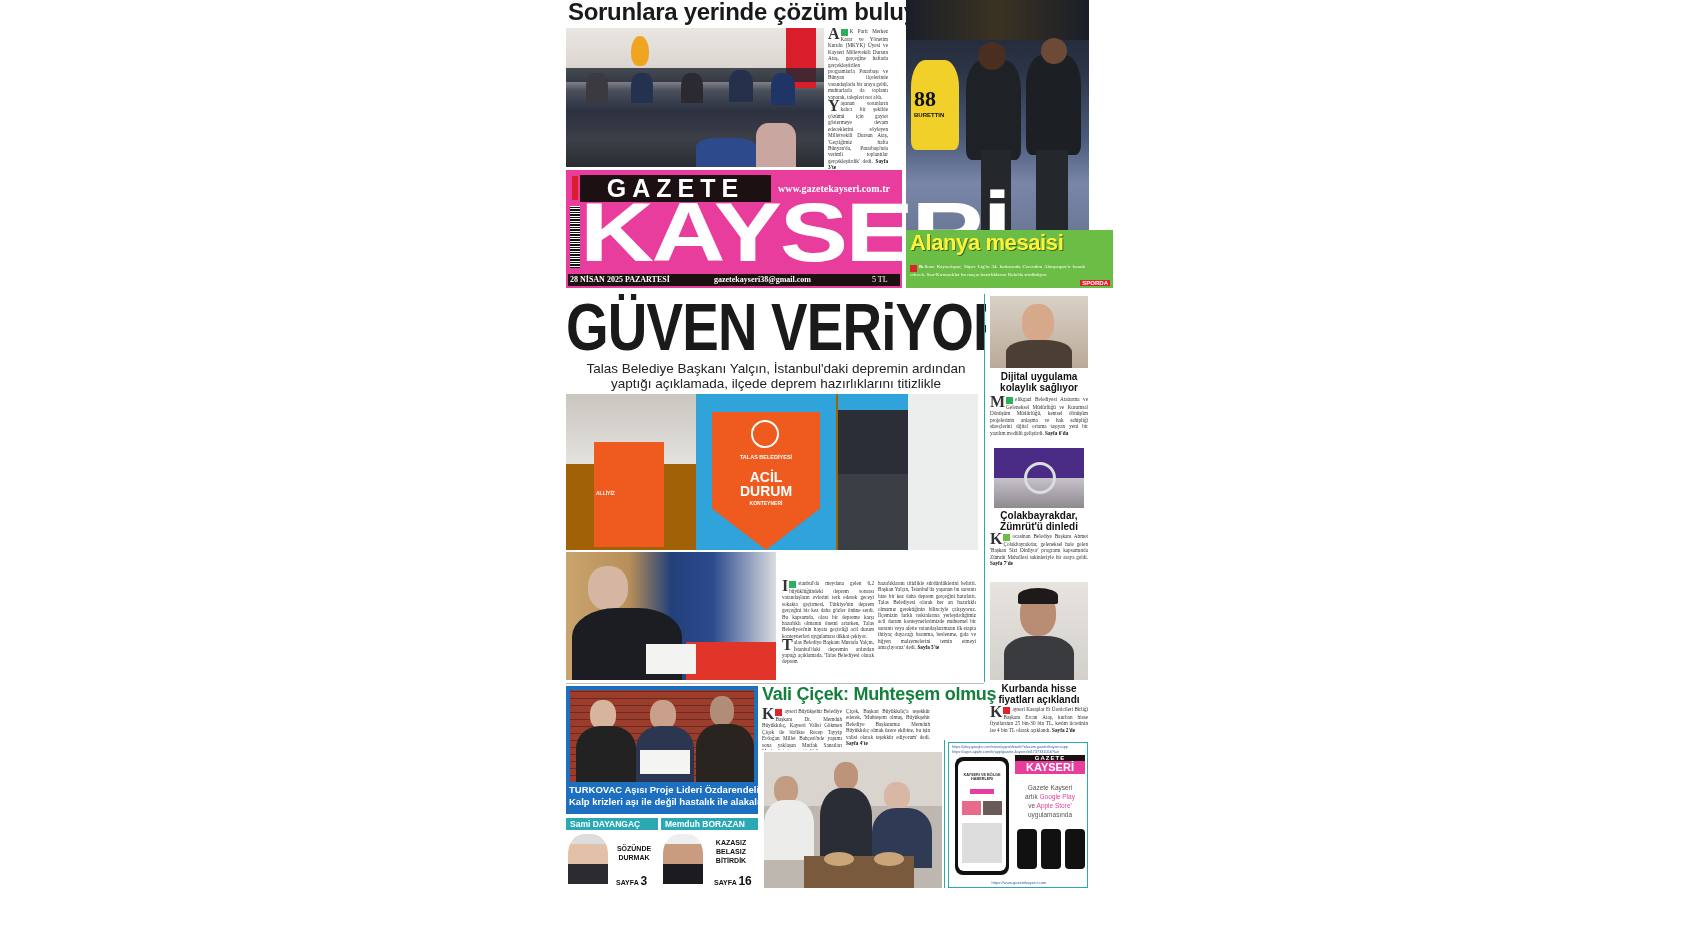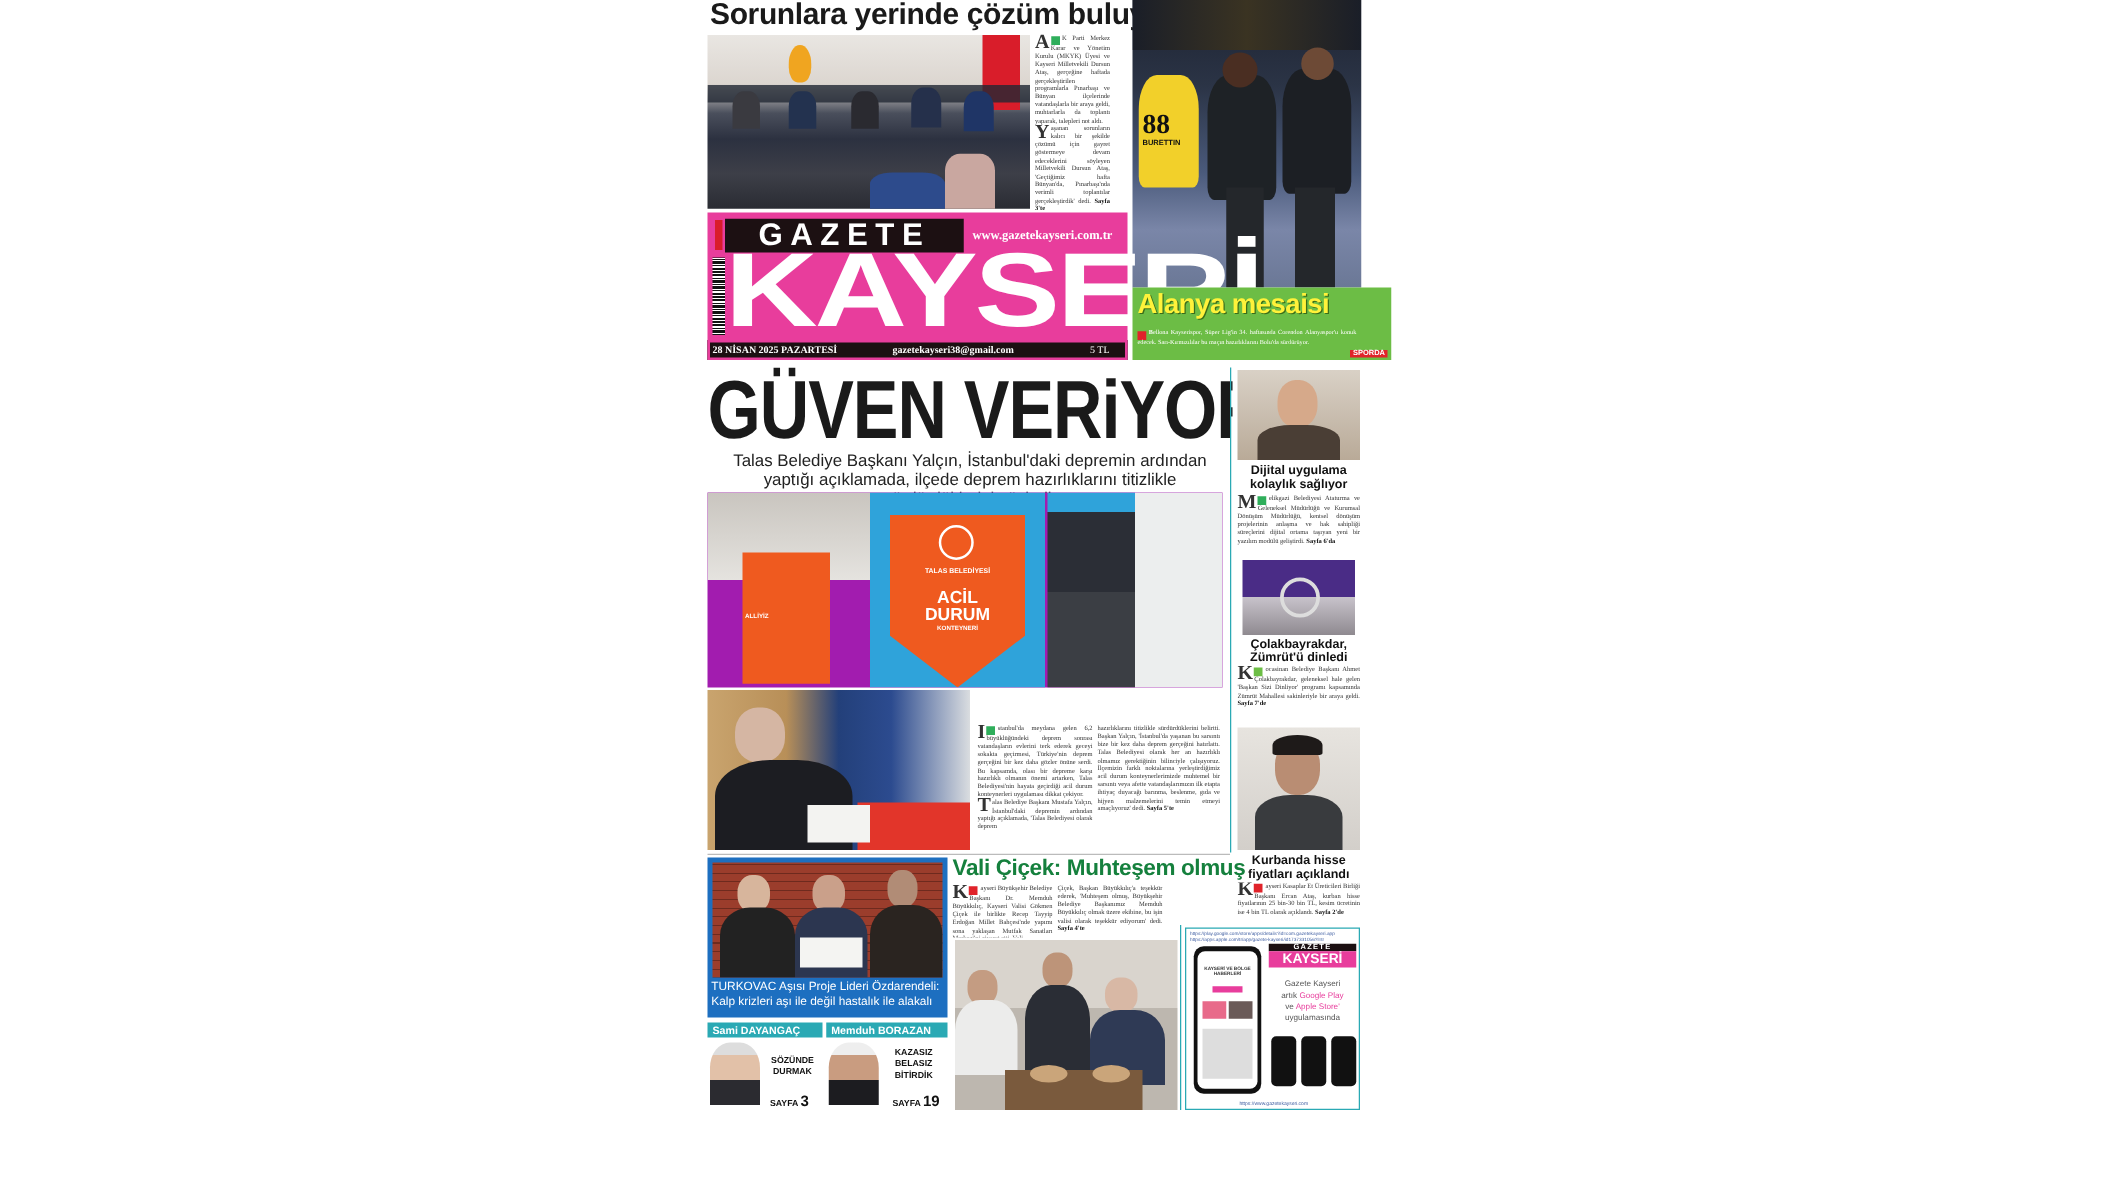--- a/index.html
+++ b/index.html
@@ -74,21 +74,21 @@
       <span class="bullet" style="background:#e0232a;"></span><b style="color:#fff;">B</b><span>ellona Kayserispor, Süper Lig'in 34. haftasında Corendon Alanyaspor'u konuk edecek. Sarı-Kırmızılılar bu maçın hazırlıklarını Bolu'da sürdürüyor.</span>
     </div>
     <div class="abs" style="right:3px;bottom:2px;background:#e0232a;color:#fff;font-size:6px;font-weight:bold;padding:0 2px;">SPORDA</div>
   </div>
 
   <div class="abs" style="left:0;top:294px;width:420px;height:66px;overflow:hidden;">
     <div style="font-weight:bold;font-size:66px;line-height:66px;color:#1a1a1a;letter-spacing:-1px;transform:scaleX(0.83);transform-origin:left;white-space:nowrap;">GÜVEN VERiYOR</div>
   </div>
   <div class="abs" style="left:4px;top:361px;width:412px;font-size:13.5px;line-height:15px;text-align:center;color:#222;">Talas Belediye Başkanı Yalçın, İstanbul'daki depremin ardından yaptığı açıklamada, ilçede deprem hazırlıklarını titizlikle sürdürdüklerini söyledi.</div>
 
-  <div class="photo" style="left:0;top:394px;width:412px;height:156px;background:#a21caf;">
+  <div class="photo" style="left:0;top:394px;width:412px;height:156px;background:#a16207;">
     <div class="abs" style="left:0;top:0;width:130px;height:70px;background:linear-gradient(180deg,#c9c5bf,#e5e3df);"></div>
     <div class="abs" style="left:28px;top:48px;width:70px;height:105px;background:#ef5a1f;">
       <div class="abs" style="left:2px;top:48px;color:#fff;font-size:5px;font-weight:bold;">ALLİYİZ</div>
     </div>
     <div class="abs" style="left:130px;top:0;width:140px;height:156px;background:#2fa3da;">
       <div class="abs" style="left:16px;top:18px;width:108px;height:138px;background:#ef5a1f;clip-path:polygon(0 0,100% 0,100% 70%,50% 100%,0 70%);"></div>
       <div class="abs" style="left:55px;top:26px;width:28px;height:28px;border-radius:50%;border:2px solid #fff;box-sizing:border-box;"></div>
       <div class="abs" style="left:16px;top:60px;width:108px;text-align:center;color:#fff;font-size:5.5px;font-weight:bold;">TALAS BELEDİYESİ</div>
       <div class="abs" style="left:16px;top:76px;width:108px;text-align:center;color:#fff;font-size:14px;font-weight:bold;line-height:14px;">ACİL</div>
       <div class="abs" style="left:16px;top:90px;width:108px;text-align:center;color:#fff;font-size:14px;font-weight:bold;line-height:14px;">DURUM</div>
@@ -146,35 +146,35 @@
   <div class="abs" style="left:0;top:686px;width:192px;height:128px;background:#1d6fc0;">
     <div class="photo" style="left:4px;top:4px;width:184px;height:92px;background:repeating-linear-gradient(0deg,#9b3d2c 0 6px,#6e2a1e 6px 7px);">
       <div class="abs" style="left:20px;top:10px;width:26px;height:30px;background:#d7b59c;border-radius:45%;"></div>
       <div class="abs" style="left:6px;top:36px;width:60px;height:56px;background:#222;border-radius:40% 40% 0 0;"></div>
       <div class="abs" style="left:80px;top:10px;width:26px;height:30px;background:#caa08a;border-radius:45%;"></div>
       <div class="abs" style="left:66px;top:36px;width:58px;height:56px;background:#2c3650;border-radius:40% 40% 0 0;"></div>
       <div class="abs" style="left:140px;top:6px;width:24px;height:30px;background:#b18c76;border-radius:45%;"></div>
       <div class="abs" style="left:126px;top:34px;width:58px;height:58px;background:#2a2420;border-radius:40% 40% 0 0;"></div>
       <div class="abs" style="left:70px;top:60px;width:50px;height:24px;background:#f4f4f2;"></div>
     </div>
-    <div class="abs" style="left:3px;top:98px;width:190px;color:#fff;font-weight:normal;font-size:9.5px;line-height:12px;white-space:nowrap;">
+    <div class="abs" style="left:3px;top:98px;width:190px;color:#fff;font-weight:bold;font-size:9.5px;line-height:12px;white-space:nowrap;">
       <div>TURKOVAC Aşısı Proje Lideri Özdarendeli:</div>
       <div>Kalp krizleri aşı ile değil hastalık ile alakalı</div>
     </div>
   </div>
 
   <div class="abs" style="left:0;top:818px;width:192px;height:133px;">
     <div class="abs" style="left:0;top:0;width:92px;height:12px;background:#2aa9b4;color:#fff;font-size:8.5px;font-weight:bold;line-height:12px;padding-left:4px;box-sizing:border-box;">Sami DAYANGAÇ</div>
     <div class="abs" style="left:95px;top:0;width:97px;height:12px;background:#2aa9b4;color:#fff;font-size:8.5px;font-weight:bold;line-height:12px;padding-left:4px;box-sizing:border-box;">Memduh BORAZAN</div>
     <div class="photo" style="left:2px;top:16px;width:40px;height:50px;background:linear-gradient(180deg,#ddd 0 20%,#e2c1a8 20% 60%,#2b2b30 60%);border-radius:40% 40% 0 0;"></div>
     <div class="abs" style="left:46px;top:26px;width:44px;font-size:7px;font-weight:bold;line-height:9px;text-align:center;">SÖZÜNDE DURMAK</div>
     <div class="abs" style="left:50px;top:56px;font-size:7px;font-weight:bold;"><span>SAYFA</span> <span style="font-size:12px;">3</span></div>
     <div class="photo" style="left:97px;top:16px;width:40px;height:50px;background:linear-gradient(180deg,#eee 0 20%,#c99c80 20% 60%,#1c1c20 60%);border-radius:40% 40% 0 0;"></div>
     <div class="abs" style="left:140px;top:20px;width:50px;font-size:7px;font-weight:bold;line-height:9px;text-align:center;">KAZASIZ BELASIZ BİTİRDİK</div>
-    <div class="abs" style="left:148px;top:56px;font-size:7px;font-weight:bold;"><span>SAYFA</span> <span style="font-size:12px;">19</span></div>
+    <div class="abs" style="left:148px;top:56px;font-size:7px;font-weight:bold;"><span>SAYFA</span> <span style="font-size:12px;">16</span></div>
   </div>
 
   <div class="abs" style="left:196px;top:684px;font-weight:bold;font-size:18px;letter-spacing:-0.3px;white-space:nowrap;color:#15803d;">Vali Çiçek: Muhteşem olmuş</div>
   <div class="abs tiny" style="left:196px;top:708px;width:80px;height:42px;overflow:hidden;">
     <span class="bullet" style="background:#e0232a;"></span><span class="dropcap">K</span><span>ayseri Büyükşehir Belediye Başkanı Dr. Memduh Büyükkılıç, Kayseri Valisi Gökmen Çiçek ile birlikte Recep Tayyip Erdoğan Millet Bahçesi'nde yapımı sona yaklaşan Mutfak Sanatları Merkezi'ni ziyaret etti. Vali</span>
   </div>
   <div class="abs tiny" style="left:280px;top:708px;width:84px;height:42px;overflow:hidden;">
     <span>Çiçek, Başkan Büyükkılıç'a teşekkür ederek, 'Muhteşem olmuş, Büyükşehir Belediye Başkanımız Memduh Büyükkılıç olmak üzere ekibine, bu işin valisi olarak teşekkür ediyorum' dedi.</span> <b>Sayfa 4'te</b>
   </div>
   <div class="photo" style="left:198px;top:752px;width:178px;height:136px;background:linear-gradient(180deg,#d9d4cd 0 40%,#bdb7af 40%);">

